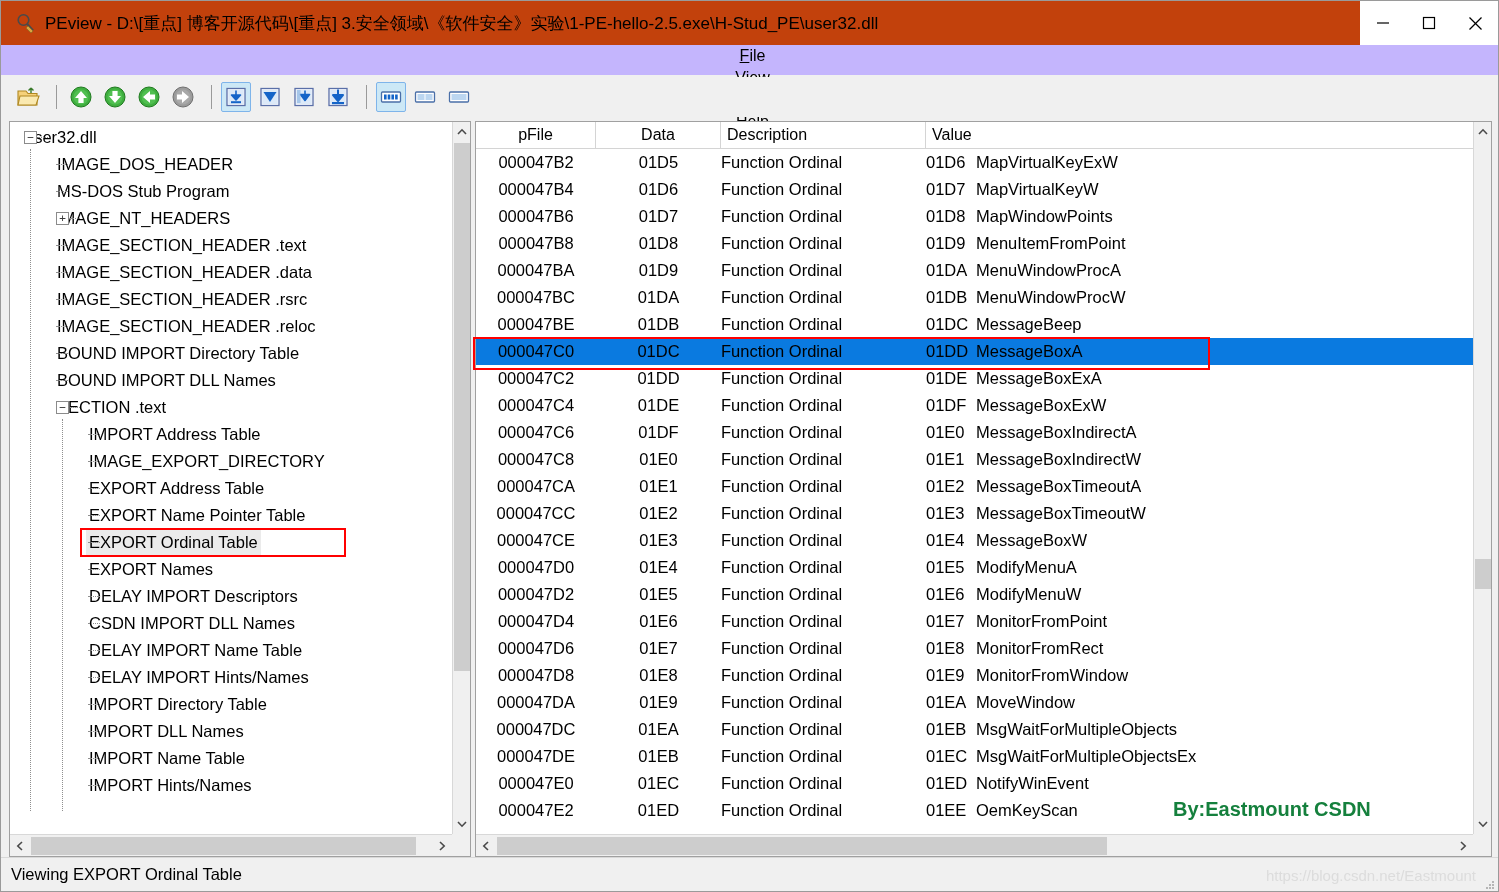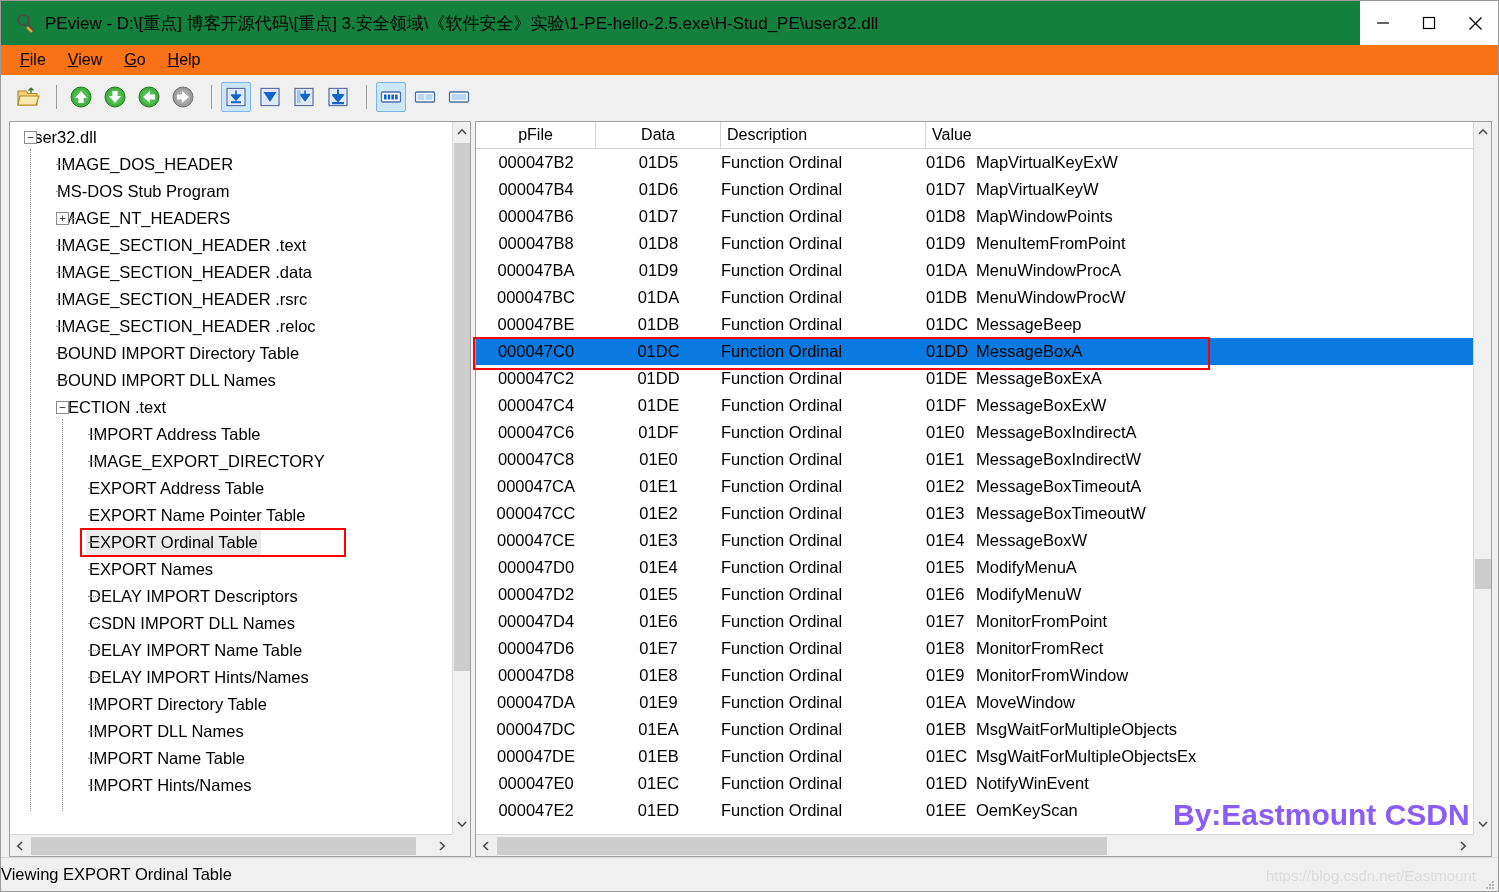--- a/index.html
+++ b/index.html
@@ -12,43 +12,44 @@
   #app{
     position:relative;width:1499px;height:892px;
     background:#f0f0f0;
     border:1px solid #9a9a9a;
     box-sizing:border-box;
   }
 
   
   .titlebar{
     position:absolute;left:0;top:0;width:1497px;height:44px;
-    background:#15803d;
+    background:#c2410c;
     display:flex;align-items:center;
   }
   .title-icon{
     width:30px;height:30px;margin-left:10px;margin-right:4px;
     display:flex;align-items:center;justify-content:center;
     flex:0 0 auto;
   }
   .title-text{
     font-size:17px;color:#000;white-space:nowrap;overflow:hidden;
     letter-spacing:0px;
   }
   .win-btns{position:absolute;right:0;top:0;height:44px;display:flex;}
   .win-btn{
     width:46px;height:44px;display:flex;align-items:center;justify-content:center;
     background:#ffffff;
   }
 
   
   .menubar{
     position:absolute;left:0;top:44px;width:1497px;height:30px;
-    background:#f97316;display:flex;align-items:center;padding-left:10px;
+    background:#c4b5fd;display:flex;align-items:center;padding-left:10px;
     box-sizing:border-box;
+    flex-direction:column;
   }
   .menu-item{
     font-size:16px;color:#000;padding:2px 9px;margin-right:4px;cursor:default;
   }
   .menu-item u{text-decoration:underline;}
 
   
   .toolbar{
     position:absolute;left:0;top:76px;width:1497px;height:40px;
     background:#f0f0f0;display:flex;align-items:center;padding-left:12px;
@@ -152,33 +153,33 @@
   .sb-thumb{position:absolute;background:#cdcdcd;}
   .vsb .sb-thumb{left:1px;width:16px;}
   .hsb .sb-thumb{top:2px;height:18px;}
 
   
   .statusbar{
     position:absolute;left:0;bottom:0;width:1497px;height:34px;
     background:#f0f0f0;border-top:1px solid #d8d8d8;box-sizing:border-box;
     display:flex;align-items:center;
   }
-  .status-text{font-size:16.5px;color:#000;}
+  .status-text{font-size:16.5px;color:#000;padding-left:10px;}
   .status-wm{
     position:absolute;right:22px;top:50%;transform:translateY(-50%);
     font-size:15px;color:#dcdcdc;white-space:nowrap;
   }
   .grip{
     position:absolute;right:3px;bottom:3px;width:12px;height:12px;
   }
 
   
   .redbox{position:absolute;border:2px solid #f00;box-sizing:border-box;pointer-events:none;}
   .watermark{
-    position:absolute;font-size:30px;color:#8b5cf6;font-weight:bold;
+    position:absolute;font-size:20px;color:#15803d;font-weight:bold;
     white-space:nowrap;pointer-events:none;
   }
 </style>
 </head>
 <body>
 
 <div id="app">
 
   <div class="titlebar">
     <div class="title-icon">

